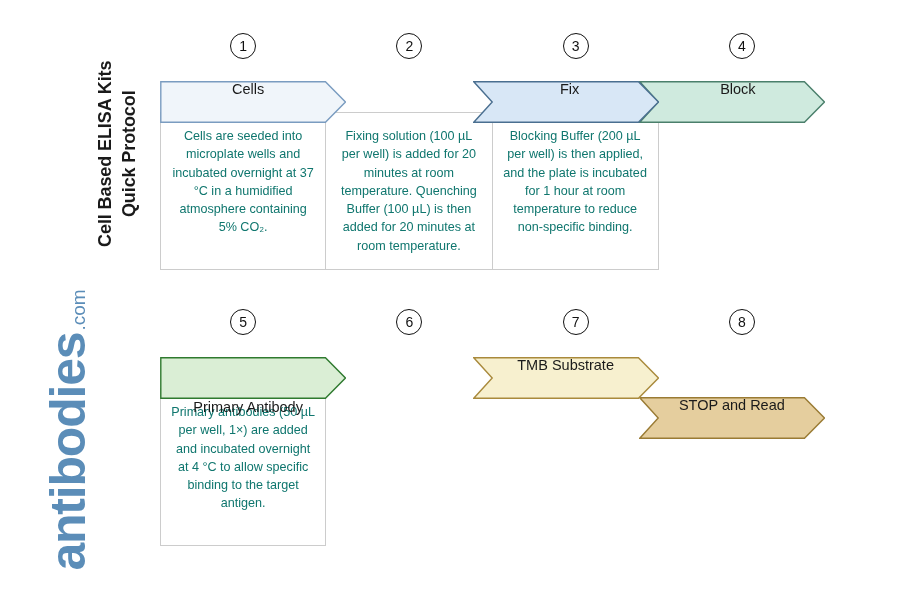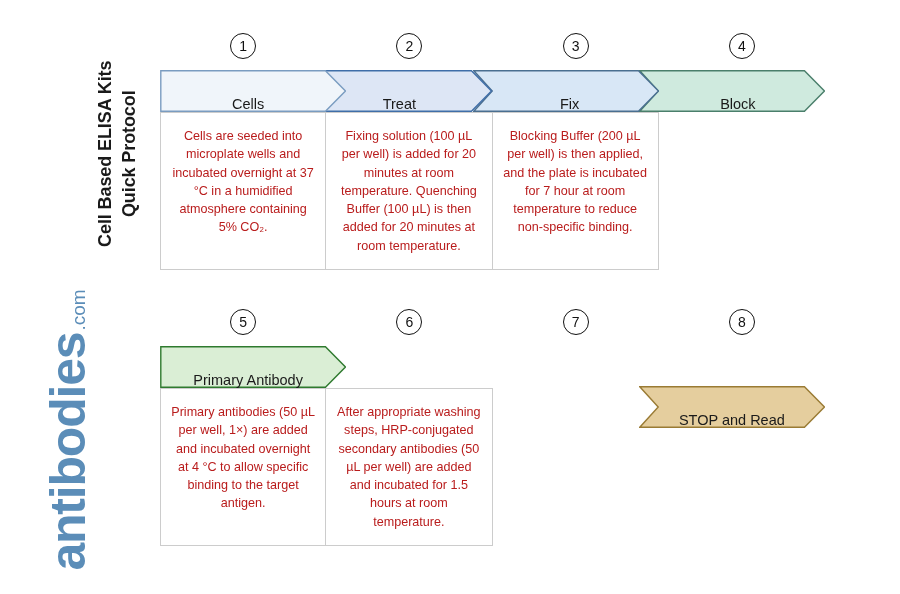--- a/index.html
+++ b/index.html
@@ -103,25 +103,25 @@
   }
 
   
   .chev-band {
     position: relative;
     height: 42px;
     width: 684px;
   }
   .chev {
     position: absolute;
-    top: 0;
+    top: 11px;
     height: 42px;
     box-sizing: border-box;
     display: flex;
-    align-items: flex-end;
+    align-items: flex-start;
     justify-content: center;
     font-size: 14.5px;
     color: #1a1a1a;
     white-space: nowrap;
   }
   .chev-label { position: relative; z-index: 2; }
 
   
   .box-row {
     position: relative;
@@ -137,21 +137,21 @@
     background: #ffffff;
     padding: 14px 10px 10px 10px;
     display: flex;
     align-items: flex-start;
     justify-content: center;
   }
   .desc-box:first-child { border-left: 1px solid #cccccc; }
   .desc-text {
     font-size: 12.6px;
     line-height: 1.45;
-    color: #b91c1c;
+    color: #0f766e;
     text-align: center;
   }
 </style>
 </head>
 <body>
 
 <div id="title-block">
   <div id="doc-title">
     <span class="tl">Cell Based ELISA Kits</span>
     <span class="tl">Quick Protocol</span>
@@ -170,26 +170,20 @@
       <div class="num-circle" style="left: 402.625px;">3</div>
       <div class="num-circle" style="left: 568.875px;">4</div>
     </div>
     <div class="chev-band">
       <div class="chev" style="left: 0px; width: 186.25px; z-index: 10;">
         <svg width="186.25" height="42" viewBox="0 0 186.25 42" style="position: absolute; left: 0px; top: 0px;">
           <polygon points="0.8,0.8 165.45,0.8 185.45,21 165.45,41.2 0.8,41.2" fill="#f0f5fa" stroke="#7a9cc0" stroke-width="1.4"></polygon>
         </svg>
         <span class="chev-label" style="margin-left: -10px;">Cells</span>
       </div>
-      <div class="chev" style="left: 146.25px; width: 186.25px; z-index: 9;">
-        <svg width="186.25" height="42" viewBox="0 0 186.25 42" style="position: absolute; left: 0px; top: 0px;">
-          <polygon points="0.8,0.8 165.45,0.8 185.45,21 165.45,41.2 0.8,41.2 19.2,21" fill="#dde6f5" stroke="#3f6ea8" stroke-width="1.4"></polygon>
-        </svg>
-        <span class="chev-label" style="margin-left: 0px;">Treat</span>
-      </div>
       <div class="chev" style="left: 312.5px; width: 186.25px; z-index: 8;">
         <svg width="186.25" height="42" viewBox="0 0 186.25 42" style="position: absolute; left: 0px; top: 0px;">
           <polygon points="0.8,0.8 165.45,0.8 185.45,21 165.45,41.2 0.8,41.2 19.2,21" fill="#d8e7f6" stroke="#4a6f90" stroke-width="1.4"></polygon>
         </svg>
         <span class="chev-label" style="margin-left: 8px;">Fix</span>
       </div>
       <div class="chev" style="left: 478.75px; width: 186.25px; z-index: 7;">
         <svg width="186.25" height="42" viewBox="0 0 186.25 42" style="position: absolute; left: 0px; top: 0px;">
           <polygon points="0.8,0.8 165.45,0.8 185.45,21 165.45,41.2 0.8,41.2 19.2,21" fill="#cfeade" stroke="#4a7f6b" stroke-width="1.4"></polygon>
         </svg>
@@ -197,46 +191,49 @@
       </div>
     </div>
     <div class="box-row">
       <div class="desc-box">
         <div class="desc-text">Cells are seeded into microplate wells and incubated overnight at 37 °C in a humidified atmosphere containing 5% CO₂.</div>
       </div>
       <div class="desc-box">
         <div class="desc-text">Fixing solution (100 µL per well) is added for 20 minutes at room temperature. Quenching Buffer (100 µL) is then added for 20 minutes at room temperature.</div>
       </div>
       <div class="desc-box">
-        <div class="desc-text">Blocking Buffer (200 µL per well) is then applied, and the plate is incubated for 7 hour at room temperature to reduce non-specific binding.</div>
+        <div class="desc-text">Blocking Buffer (200 µL per well) is then applied, and the plate is incubated for 1 hour at room temperature to reduce non-specific binding.</div>
       </div>
     </div>
   </div>
 <div class="flow-row" id="row-2">
     <div class="num-strip">
       <div class="num-circle" style="left: 70.125px;">5</div>
       <div class="num-circle" style="left: 236.375px;">6</div>
       <div class="num-circle" style="left: 402.625px;">7</div>
       <div class="num-circle" style="left: 568.875px;">8</div>
     </div>
     <div class="chev-band">
       <div class="chev" style="left: 0px; width: 186.25px; z-index: 10;">
         <svg width="186.25" height="42" viewBox="0 0 186.25 42" style="position: absolute; left: 0px; top: 0px;">
           <polygon points="0.8,0.8 165.45,0.8 185.45,21 165.45,41.2 0.8,41.2" fill="#daeed5" stroke="#2f7a2f" stroke-width="1.4"></polygon>
         </svg>
         <span class="chev-label" style="margin-left: -10px; margin-top: 42px;">Primary Antibody</span>
       </div>
+      <div class="chev" style="left: 312.5px; width: 186.25px; z-index: 8;">
+        <svg width="186.25" height="42" viewBox="0 0 186.25 42" style="position: absolute; left: 0px; top: 0px;">
+          <polygon points="0.8,0.8 165.45,0.8 185.45,21 165.45,41.2 0.8,41.2 19.2,21" fill="#f7f0cf" stroke="#a98a3c" stroke-width="1.4"></polygon>
+        </svg>
+        <span class="chev-label" style="margin-left: 0px;">TMB Substrate</span>
+      </div>
       <div class="chev" style="left: 478.75px; width: 186.25px; z-index: 7; margin-top: 40px;">
         <svg width="186.25" height="42" viewBox="0 0 186.25 42" style="position: absolute; left: 0px; top: 0px;">
           <polygon points="0.8,0.8 165.45,0.8 185.45,21 165.45,41.2 0.8,41.2 19.2,21" fill="#e5ce9e" stroke="#9a7b34" stroke-width="1.4"></polygon>
         </svg>
         <span class="chev-label" style="margin-left: 0px;">STOP and Read</span>
       </div>
     </div>
     <div class="box-row">
       <div class="desc-box">
         <div class="desc-text">Primary antibodies (50 µL per well, 1×) are added and incubated overnight at 4 °C to allow specific binding to the target antigen.</div>
       </div>
-      <div class="desc-box">
-        <div class="desc-text">After appropriate washing steps, HRP-conjugated secondary antibodies (50 µL per well) are added and incubated for 1.5 hours at room temperature.</div>
-      </div>
     </div>
   </div>
 
 </body></html>

